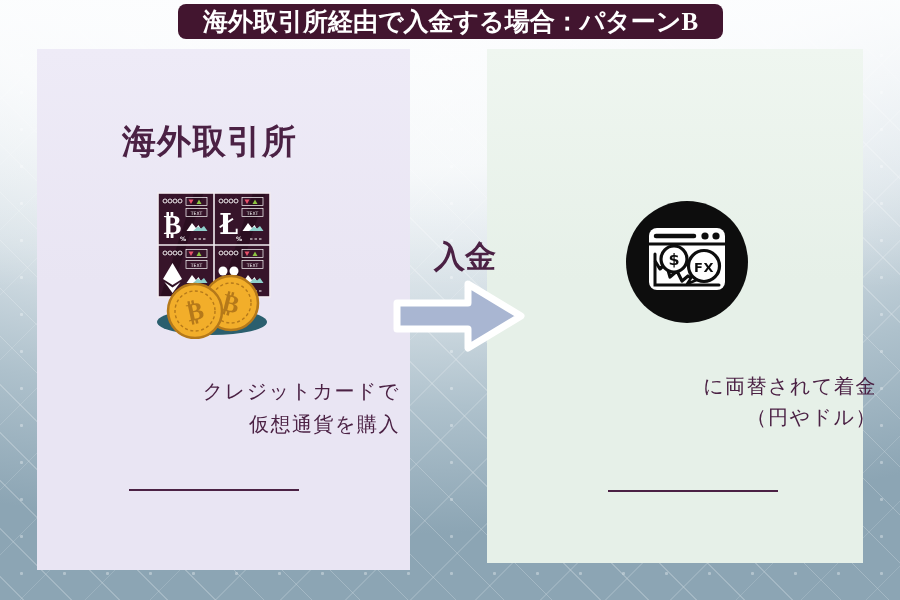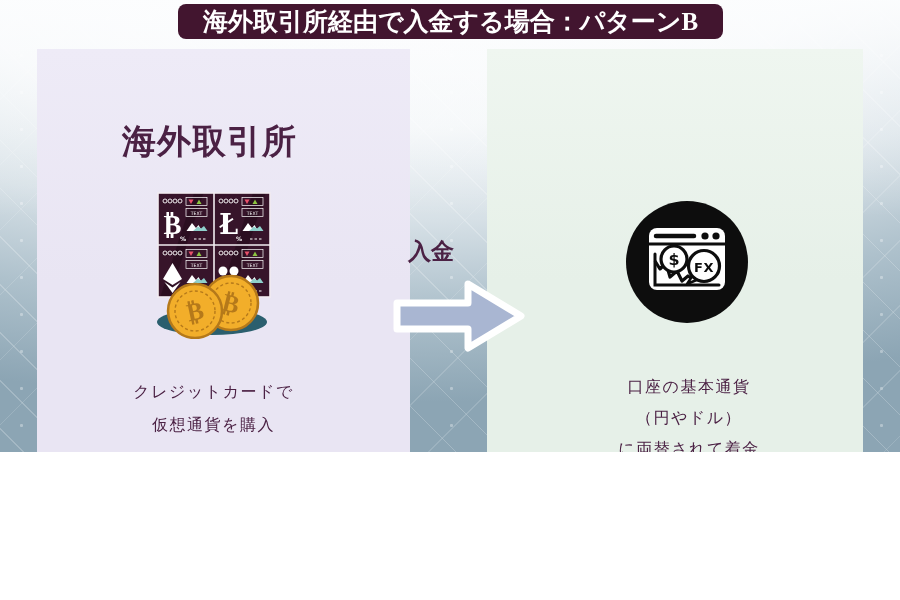--- a/index.html
+++ b/index.html
@@ -1,18 +1,18 @@
 <!DOCTYPE html>
 <html style="--banner-bg: #42152f; --banner-text: #ffffff; --left-card-bg: #e9e5f3; --right-card-bg: #e6f0e8; --body-text: #4b2144; --arrow-fill: #a9b6d2; --panel-bg: #37142a; --accent-red: #e8506a; --accent-green: #8cc63f; --accent-teal: #8fd0cc; --coin-gold: #f2ae2a; --coin-edge: #b5791a; --shadow-teal: #2b5f6e; --icon-black: #0d0d0d;"><head>
 <meta charset="utf-8">
 <style>
   * { margin:0; padding:0; box-sizing:border-box; }
   html,body { width:900px; height:600px; }
   .stage{
-    position:relative; width:900px; height:452px; overflow:hidden;
+    position:relative; width:900px; height:600px; overflow:hidden;
     font-family:"Liberation Serif","DejaVu Serif",serif;
     background:
       radial-gradient(ellipse 130% 95% at 42% -6%,
         #fdfdfe 0%, #f3f6f8 36%, #d6e0e6 58%, #aec1cc 78%, #8ca5b4 100%);
   }
   
   .stage::before{
     content:""; position:absolute; inset:0; z-index:0; opacity:.55;
     background-image:
       repeating-linear-gradient(45deg, rgba(255,255,255,0) 0 16px, rgba(255,255,255,.38) 16px 17px, rgba(255,255,255,0) 17px 34px),
@@ -38,32 +38,32 @@
     background:linear-gradient(180deg,#eff6f0 0%, var(--right-card-bg,#e6f0e8) 45%); }
   .card h2{
     position:absolute; top:70px; left:0; right:0; text-align:center;
     font-size:34px; font-weight:bold; letter-spacing:1px; color:var(--body-text,#4b2144);
   }
   .card-left h2{ transform:translateX(-14px); }
   .card-right h2{ transform:translateX(8px); }
   .illustration{ position:absolute; top:142px; left:50%; transform:translateX(calc(-50% - 10px)); }
   .fxicon{ position:absolute; top:148px; left:50%; transform:translateX(calc(-50% + 12px)); }
   .desc{
-    position:absolute; left:0; right:0; text-align:center;
-    color:var(--body-text,#4b2144); font-size:16px; letter-spacing:1.5px;
+    position:absolute; left:0; right:0; text-align:right;
+    color:var(--body-text,#4b2144); font-size:20px; letter-spacing:1.5px;
   }
   .desc span{ display:block; }
   .card-left .desc{ top:326px; line-height:33px; transform:translateX(-10px); }
   .card-right .desc{ top:322px; line-height:31px; transform:translateX(14px); }
   .underline{ position:absolute; left:50%; width:170px; height:2px; background:var(--body-text,#4b2144); }
   .card-left .underline{ top:440px; transform:translateX(calc(-50% - 10px)); }
   .card-right .underline{ top:441px; transform:translateX(calc(-50% + 18px)); }
   .flow-label{
-    position:absolute; left:408px; top:236px; width:88px; z-index:3; text-align:left;
-    font-size:23px; font-weight:bold; color:var(--body-text,#4b2144);
+    position:absolute; left:408px; top:236px; width:88px; z-index:3; text-align:right;
+    font-size:31px; font-weight:bold; color:var(--body-text,#4b2144);
   }
   .arrow-svg{ position:absolute; left:392px; top:274px; z-index:3; }
   svg text{ font-family:"DejaVu Sans","Liberation Sans",sans-serif; }
   svg text.serifglyph{ font-family:"DejaVu Serif","Liberation Serif",serif; }
 </style>
 </head>
 <body>
 
 <div class="stage">
 
@@ -173,20 +173,19 @@
         </g>
         <g>
           <polygon points="71,78 65,87 77,82" fill="#ffffff" stroke="var(--icon-black,#0d0d0d)" stroke-width="2.5" stroke-linejoin="round"></polygon>
           <circle cx="82" cy="69" r="15.5" fill="#ffffff" stroke="var(--icon-black,#0d0d0d)" stroke-width="3.2"></circle>
           <text x="82" y="74.5" font-size="13" font-weight="bold" fill="var(--icon-black,#0d0d0d)" text-anchor="middle" letter-spacing="0.5">FX</text>
         </g>
       </svg>
     </div>
 
     <p class="desc">
-      <span>口座の基本通貨</span>
+      <span>に両替されて着金</span>
       <span>（円やドル）</span>
-      <span>に両替されて着金</span>
     </p>
     <div class="underline"></div>
   </section>
 
 </div>
 
 </body></html>

